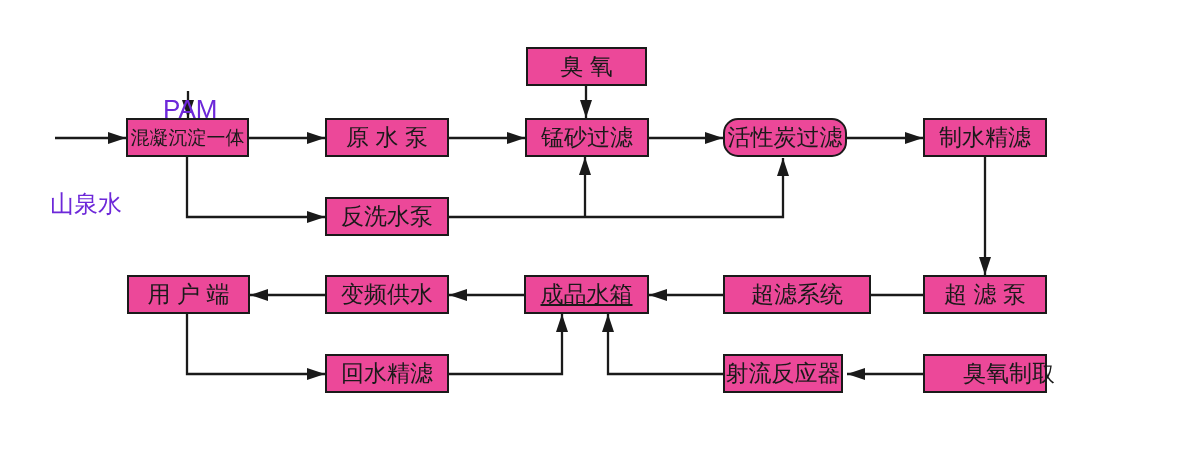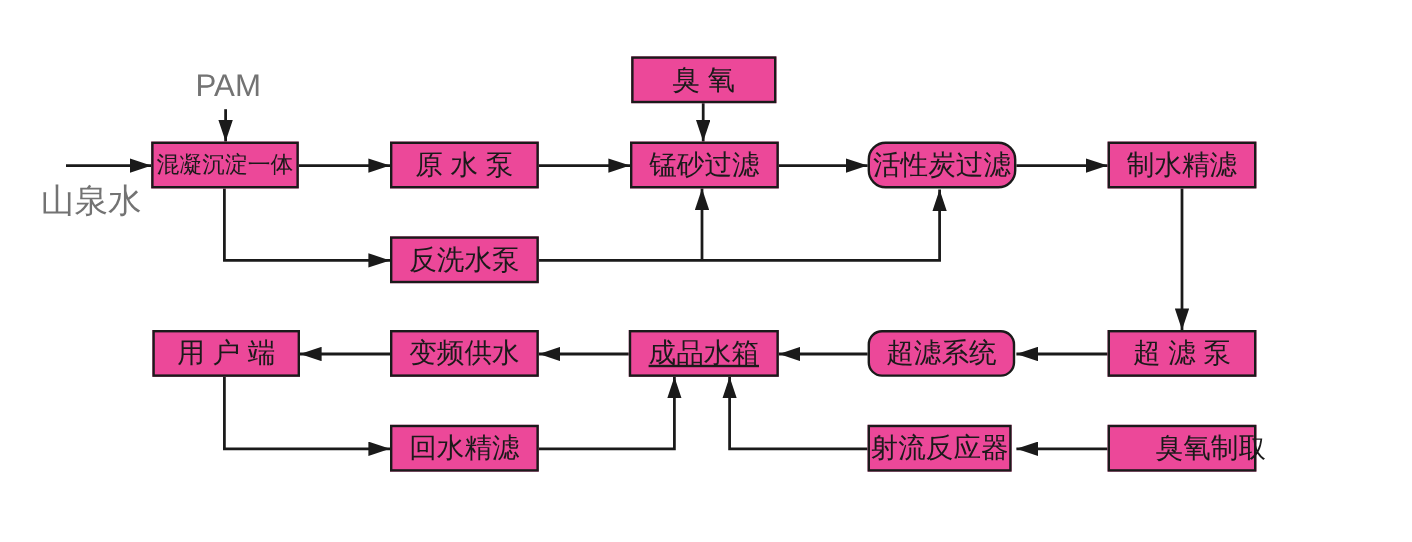--- a/index.html
+++ b/index.html
@@ -28,24 +28,25 @@
     font-size: 23px;
     line-height: 1;
     white-space: pre;
     color: #1a1a1a;
   }
   .node.small { font-size: 19px; }
   .ext-label {
     position: absolute;
     line-height: 1;
     white-space: pre;
-    color: #737373;
+    color: #6d28d9;
+    margin-top: 38px;
   }
   .pam-label   { left: 163px; top: 58px;  font-size: 26px; }
-  .spring-label{ left: 34px;  top: 154px; font-size: 28px; }
+  .spring-label{ left: 50px;  top: 154px; font-size: 24px; }
 </style>
 </head>
 <body>
 
 <div class="canvas">
 
   <svg class="edges" viewBox="0 0 1177 452" fill="none" stroke="#1a1a1a" stroke-width="2.3">
     <defs>
       <marker id="ah" markerUnits="userSpaceOnUse" markerWidth="18" markerHeight="12" refX="18" refY="6" orient="auto">
         <path d="M0,0 L18,6 L0,12 Z" fill="#1a1a1a" stroke="none"></path>
@@ -79,19 +80,19 @@
   <div class="node" style="left:526px; top:47px;  width:121px; height:39px;">臭 氧</div>
   <div class="node small" style="left:126px; top:118px; width:123px; height:39px;">混凝沉淀一体</div>
   <div class="node" style="left:325px; top:118px; width:124px; height:39px;">原 水 泵</div>
   <div class="node" style="left:525px; top:118px; width:124px; height:39px;">锰砂过滤</div>
   <div class="node" style="left:723px; top:118px; width:124px; height:39px;border-radius:15px;">活性炭过滤</div>
   <div class="node" style="left:923px; top:118px; width:124px; height:39px;">制水精滤</div>
   <div class="node" style="left:325px; top:197px; width:124px; height:39px;">反洗水泵</div>
   <div class="node" style="left:127px; top:275px; width:123px; height:39px;">用 户 端</div>
   <div class="node" style="left:325px; top:275px; width:124px; height:39px;">变频供水</div>
   <div class="node" style="left:524px; top:275px; width:125px; height:39px;text-decoration:underline;">成品水箱</div>
-  <div class="node" style="left:723px; top:275px; width:123px; height:39px;border-radius:12px;">超滤系统</div>
+  <div class="node" style="left:723px; top:275px; width:148px; height:39px;">超滤系统</div>
   <div class="node" style="left:923px; top:275px; width:124px; height:39px;">超 滤 泵</div>
   <div class="node" style="left:325px; top:354px; width:124px; height:39px;">回水精滤</div>
   <div class="node" style="left:723px; top:354px; width:120px; height:39px;">射流反应器</div>
   <div class="node" style="left:923px; top:354px; width:124px; height:39px;padding-left:48px;">臭氧制取</div>
 
 </div>
 
 </body></html>

